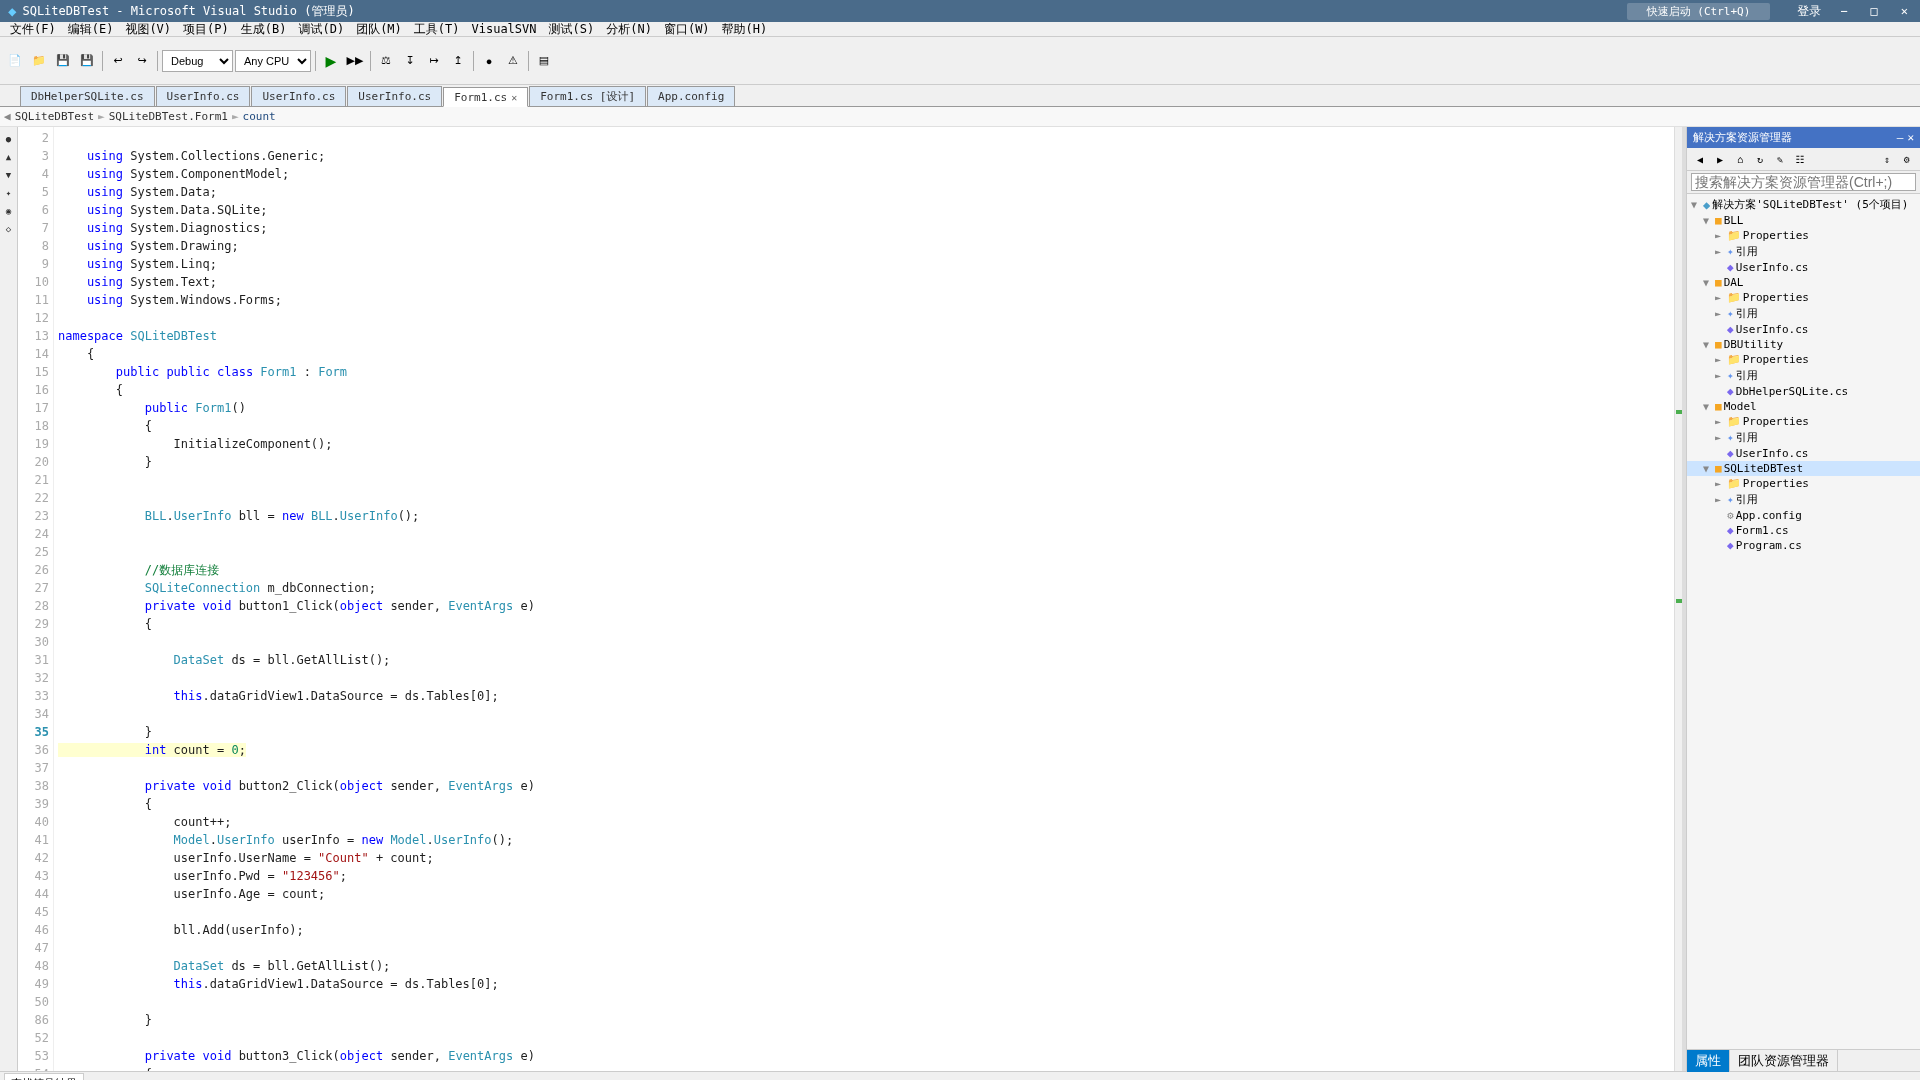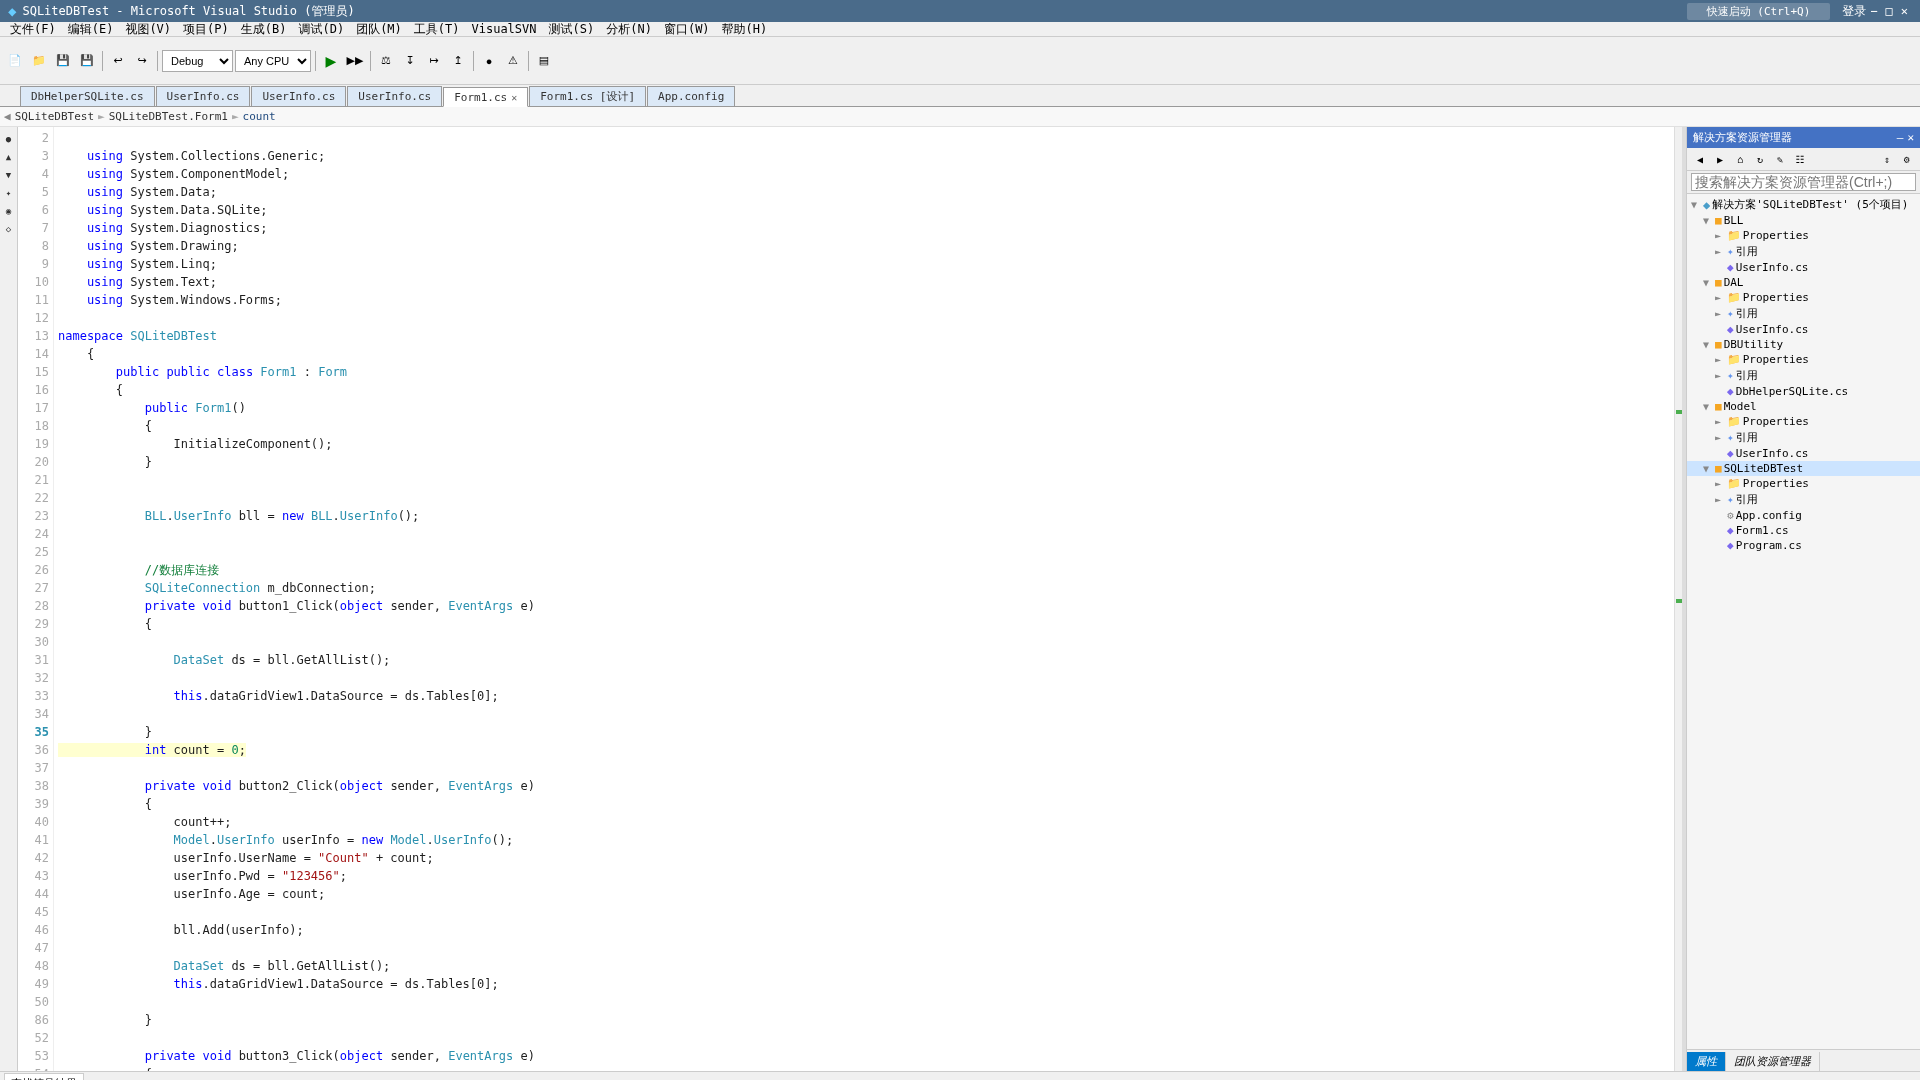--- a/index.html
+++ b/index.html
@@ -1,21 +1,21 @@
 <!DOCTYPE html>
 <html><head>
   <meta charset="utf-8">
   <style>
     * { margin: 0; padding: 0; box-sizing: border-box; }
     body { font-family: 'Consolas', 'Microsoft YaHei', monospace; font-size: 12px; background: #f0f0f0; overflow: hidden; width: 1920px; height: 1080px; }
 
     
     #title-bar { background: #4a6b8a; color: white; height: 22px; display: flex; align-items: center; justify-content: space-between; padding: 0 8px; font-size: 12px; }
     #title-bar-left { display: flex; align-items: center; gap: 6px; }
-    #title-bar-right { display: flex; align-items: center; gap: 0; }
+    #title-bar-right { display: flex; align-items: center; gap: 15px; }
 
     
     #menu-bar { background: #f0f0f0; height: 15px; display: flex; align-items: center; padding: 0 4px; border-bottom: 1px solid #ccc; font-size: 12px; }
     .menu-item { padding: 2px 6px; cursor: pointer; }
 
     
     #toolbar { background: #f0f0f0; height: 48px; display: flex; align-items: center; padding: 2px 4px; border-bottom: 1px solid #ccc; gap: 4px; flex-wrap: wrap; }
     .toolbar-btn { width: 22px; height: 22px; background: transparent; border: 1px solid transparent; cursor: pointer; display: flex; align-items: center; justify-content: center; font-size: 11px; }
     .toolbar-separator { width: 1px; height: 20px; background: #aaa; margin: 0 2px; }
     .toolbar-dropdown { height: 22px; border: 1px solid #aaa; background: white; font-size: 11px; padding: 0 4px; min-width: 60px; }
@@ -69,21 +69,21 @@
     .scroll-mark { width: 6px; height: 4px; background: #4caf50; position: absolute; right: 0; }
 
     
     #breadcrumb-bar { height: 20px; background: #f8f8f8; border-bottom: 1px solid #e0e0e0; display: flex; align-items: center; padding: 0 4px; font-size: 11px; color: #333; gap: 4px; }
     .breadcrumb-sep { color: #aaa; }
 
     
     .splitter-h { width: 4px; background: #ddd; cursor: col-resize; }
 
     
-    #sidebar-bottom-tabs { height: 22px; background: #f0f0f0; border-top: 1px solid #ccc; display: flex; align-items: flex-end; font-size: 11px; font-style: italic; }
+    #sidebar-bottom-tabs { height: 22px; background: #f0f0f0; border-top: 1px solid #ccc; display: flex; align-items: flex-start; font-size: 13px; }
     .sidebar-bottom-tab { padding: 2px 8px; cursor: pointer; border-right: 1px solid #ccc; }
     .sidebar-bottom-tab.active { background: #007acc; color: white; }
     #code-main { flex: 1; display: flex; flex-direction: column; overflow: hidden; }
     #code-with-scroll { display: flex; flex: 1; overflow: hidden; }
   </style>
 </head>
 <body>
 
 <div id="title-bar">
   <div id="title-bar-left">

